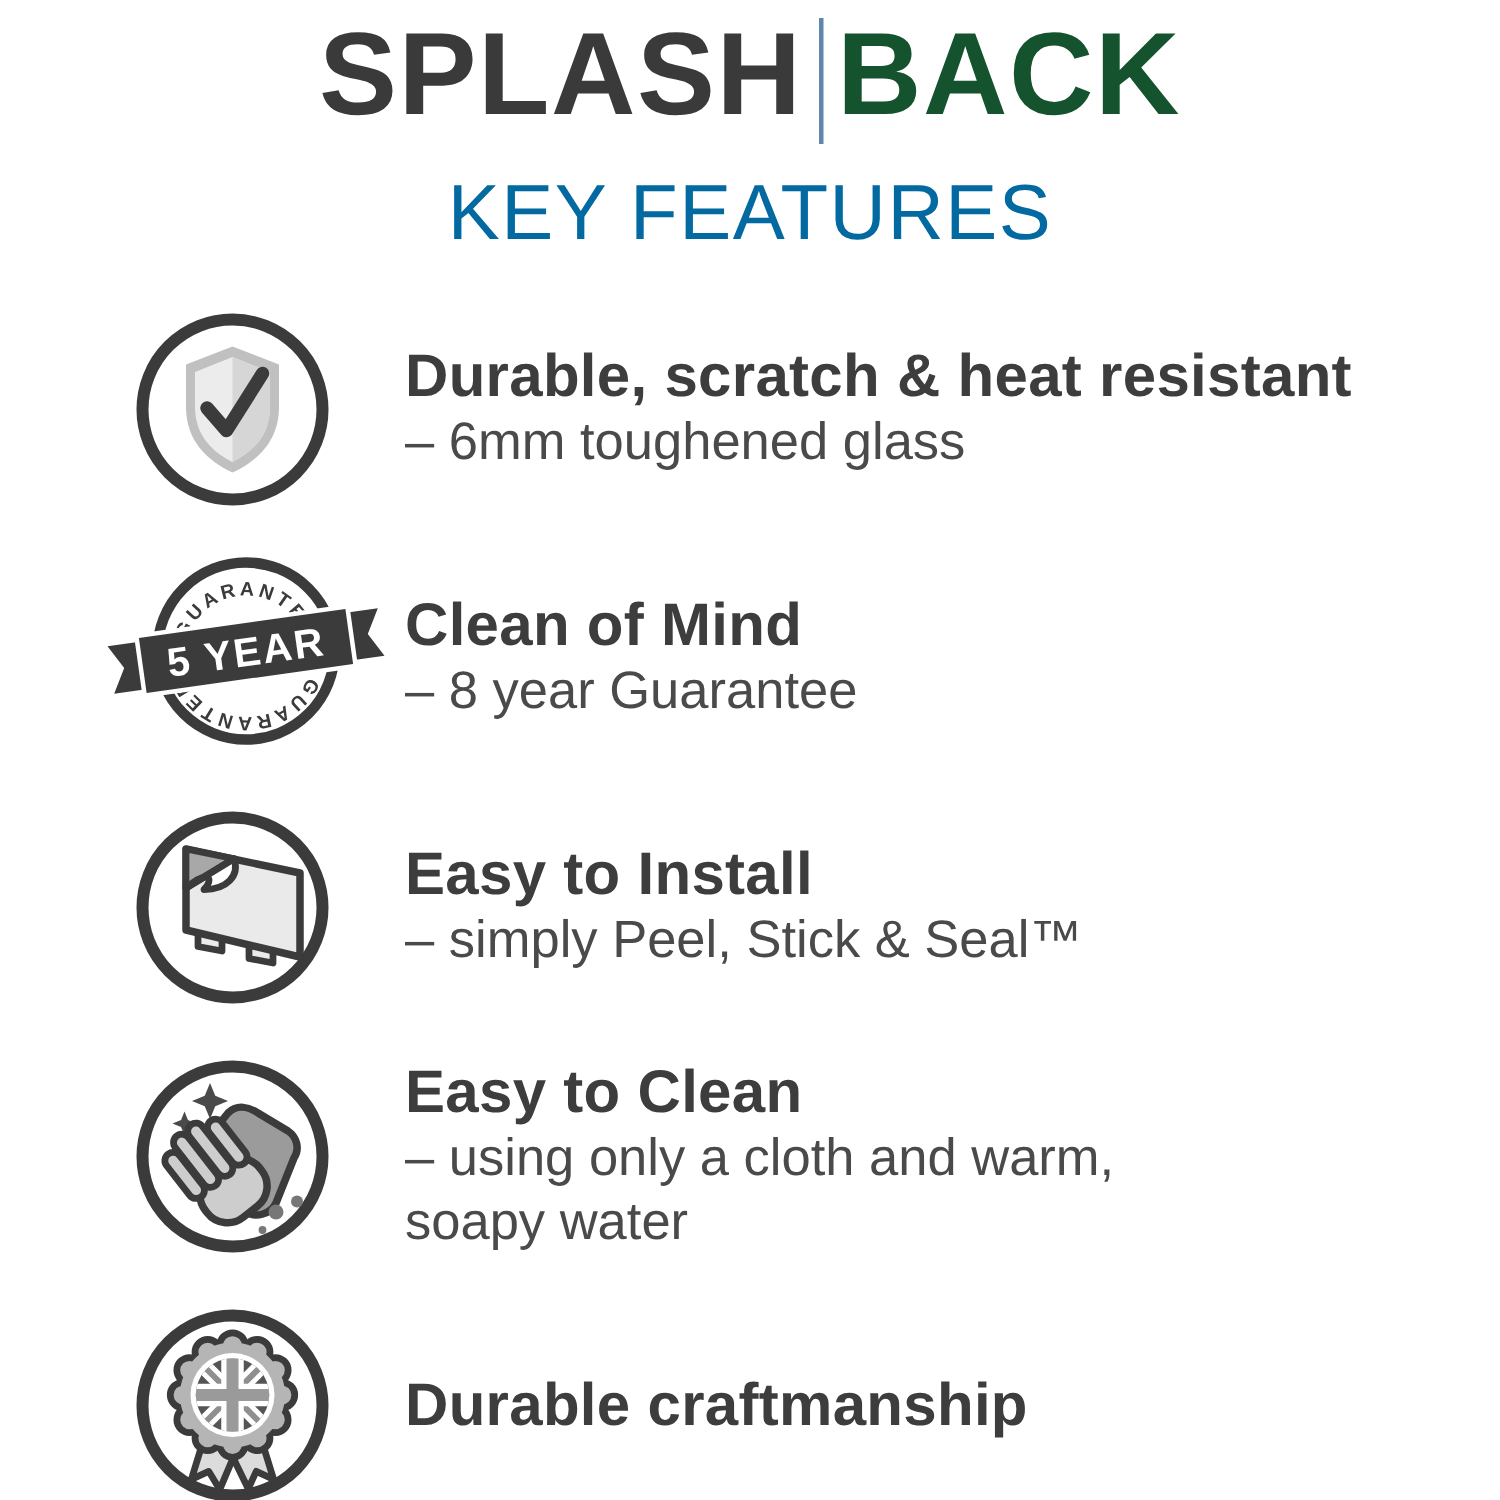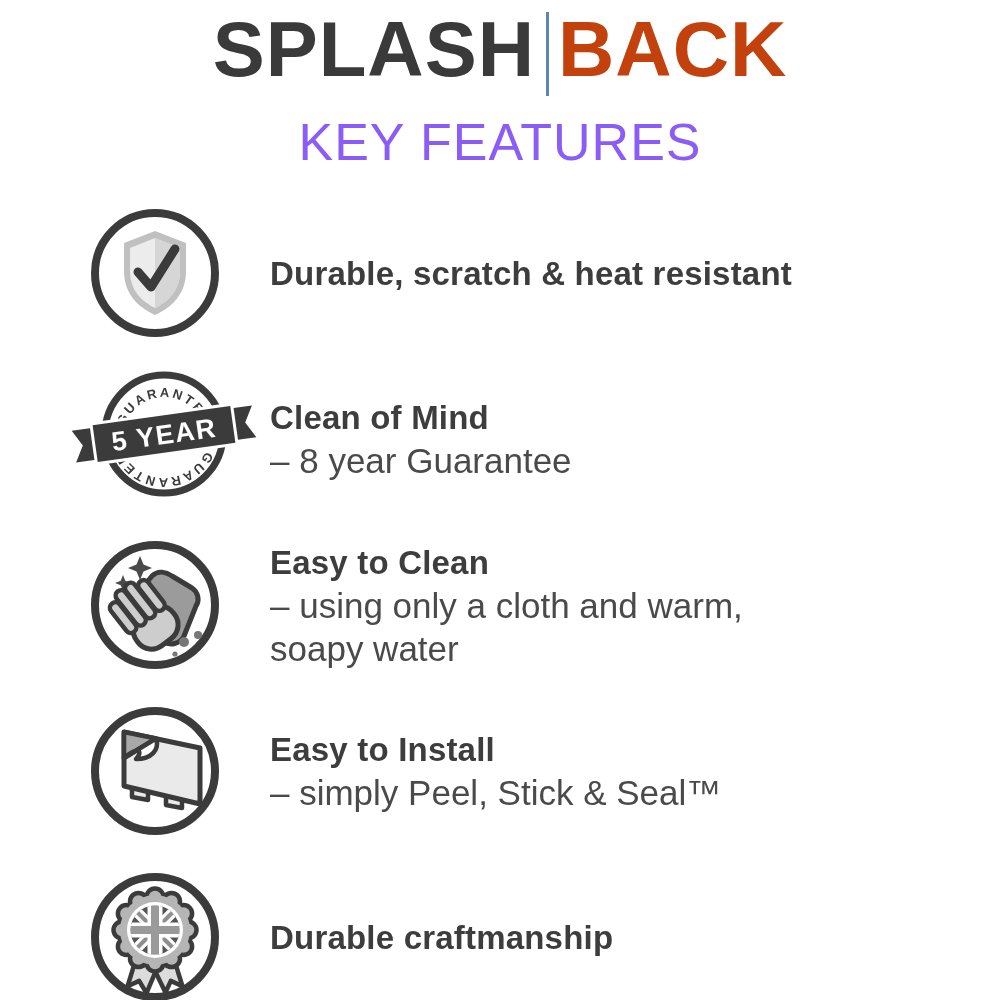--- a/index.html
+++ b/index.html
@@ -15,48 +15,48 @@
   }
   .brand-primary {
     font-size: 78px; font-weight: 700; color: #3a3a3a;
     letter-spacing: 1px; line-height: 1;
   }
   .brand-divider {
     width: 3px; height: 84px; background: #5f86ac;
     margin: 0 9px 0 11px; align-self: center;
   }
   .brand-secondary {
-    font-size: 78px; font-weight: 700; color: #c2410c;
+    font-size: 78px; font-weight: 700; color: #14532d;
     letter-spacing: 1px; line-height: 1;
   }
   .subtitle-row {
     display: flex; justify-content: center; align-items: baseline;
     margin-top: 14px; gap: 20px; white-space: nowrap;
   }
   .key-features {
-    font-size: 52px; font-weight: 400; color: #8b5cf6; letter-spacing: 1px;
+    font-size: 52px; font-weight: 400; color: #0369a1; letter-spacing: 1px;
   }
   .subtitle {
     font-size: 44px; font-weight: 400; color: #7f9ab5; letter-spacing: -1px;
   }
   .features {
     margin: 34px 0 0 88px;
   }
   .feature-row {
     display: flex; align-items: center;
     height: 134px; margin-bottom: 32px;
   }
   .icon-slot {
     width: 182px; flex: none; display: flex; align-items: center;
   }
   .icon-slot svg { display: block; }
   .badge-svg { margin-left: -19px; }
   .ftext { flex: 1; }
   .ftext h3 {
-    margin: 0; font-size: 33px; font-weight: 700; color: #3d3d3d;
+    margin: 0; font-size: 40px; font-weight: 700; color: #3d3d3d;
     line-height: 43px; letter-spacing: 0.2px;
   }
   .ftext p {
     margin: 0; font-size: 35px; font-weight: 400; color: #4a4a4a;
     line-height: 43px;
   }
   .arc-text { font-family: "Liberation Sans", sans-serif; font-weight: 700; fill: #3b3b3b; }
   .banner-text { font-family: "Liberation Sans", sans-serif; font-weight: 700; fill: #ffffff; }
 </style>
 </head>
@@ -79,20 +79,21 @@
       <svg width="134" height="134" viewBox="0 0 134 134">
         <circle cx="67" cy="67" r="60" fill="#ffffff" stroke="#3b3b3b" stroke-width="8"></circle>
         <path d="M67 25 L98 37 V65 C98 88 84 101 67 109 C50 101 36 88 36 65 V37 Z" fill="#c0c0c0"></path>
         <path d="M67 32 L92 42 V65 C92 84 81 95 67 102 C53 95 42 84 42 65 V42 Z" fill="#ececec"></path>
         <path d="M67 32 L92 42 V65 C92 84 81 95 67 102 Z" fill="#d6d6d6"></path>
         <path d="M50 66 L63 81 L87 43" fill="none" stroke="#3b3b3b" stroke-width="9" stroke-linecap="round" stroke-linejoin="round"></path>
       </svg>
     </div>
     <div class="ftext">
       <h3>Durable, scratch &amp; heat resistant</h3>
+      <p>– 6mm toughened glass</p>
     </div>
   </div>
 
   <div class="feature-row">
     <div class="icon-slot">
       <svg class="badge-svg" width="190" height="142" viewBox="0 0 190 142">
         <circle cx="95" cy="66" r="59" fill="#ffffff" stroke="#3b3b3b" stroke-width="7"></circle>
         <defs>
           <path id="arcTop" d="M 54 70 A 41 41 0 0 1 136 70" fill="none"></path>
           <path id="arcBottom" d="M 141 64 A 46 46 0 0 1 49 64" fill="none"></path>
@@ -114,56 +115,56 @@
     <div class="ftext">
       <h3>Clean of Mind</h3>
       <p>– 8 year Guarantee</p>
     </div>
   </div>
 
   <div class="feature-row">
     <div class="icon-slot">
       <svg width="134" height="134" viewBox="0 0 134 134">
         <circle cx="67" cy="67" r="60" fill="#ffffff" stroke="#3b3b3b" stroke-width="8"></circle>
+        <path d="M44 80 L60 83 L60 96 L44 93 Z" fill="#eaeaea" stroke="#3b3b3b" stroke-width="4.5" stroke-linejoin="round"></path>
+        <path d="M78 88 L94 91 L94 104 L78 101 Z" fill="#eaeaea" stroke="#3b3b3b" stroke-width="4.5" stroke-linejoin="round"></path>
+        <path d="M36 28 L112 44 L112 100 L36 82 Z" fill="#eaeaea" stroke="#3b3b3b" stroke-width="5" stroke-linejoin="round"></path>
+        <path d="M36 28 L68 34.5 L36 54 Z" fill="#a8a8a8" stroke="#3b3b3b" stroke-width="4.5" stroke-linejoin="round"></path>
+        <path d="M68 34.5 C72 46 63 55 48 55 C55 48 51 41 36 54 Z" fill="#ffffff" stroke="#3b3b3b" stroke-width="4.5" stroke-linejoin="round"></path>
+      </svg>
+    </div>
+    <div class="ftext">
+      <h3>Easy to Install</h3>
+      <p>– simply Peel, Stick &amp; Seal™</p>
+    </div>
+  </div>
+
+  <div class="feature-row">
+    <div class="icon-slot">
+      <svg width="134" height="134" viewBox="0 0 134 134">
+        <circle cx="67" cy="67" r="60" fill="#ffffff" stroke="#3b3b3b" stroke-width="8"></circle>
         <path d="M52 18 L55.5 26.5 L64 30 L55.5 33.5 L52 42 L48.5 33.5 L40 30 L48.5 26.5 Z" fill="#4a4a4a"></path>
         <path d="M35 37 L37.3 42.7 L43 45 L37.3 47.3 L35 53 L32.7 47.3 L27 45 L32.7 42.7 Z" fill="#4a4a4a"></path>
         <path d="M38 70 L64 38 C70 32 78 34 84 38 L104 50 C110 54 112 62 108 68 L96 98 C92 106 82 108 76 104 L44 86 C36 82 34 76 38 70 Z" fill="#9b9b9b" stroke="#3b3b3b" stroke-width="5" stroke-linejoin="round"></path>
         <g transform="rotate(-38 62 84)">
           <rect x="40" y="74" width="46" height="36" rx="17" fill="#cdcdcd" stroke="#3b3b3b" stroke-width="5"></rect>
           <rect x="38" y="46" width="11" height="36" rx="5.5" fill="#cdcdcd" stroke="#3b3b3b" stroke-width="4.5"></rect>
           <rect x="50" y="40" width="11" height="42" rx="5.5" fill="#cdcdcd" stroke="#3b3b3b" stroke-width="4.5"></rect>
           <rect x="62" y="40" width="11" height="42" rx="5.5" fill="#cdcdcd" stroke="#3b3b3b" stroke-width="4.5"></rect>
           <rect x="74" y="46" width="11" height="36" rx="5.5" fill="#cdcdcd" stroke="#3b3b3b" stroke-width="4.5"></rect>
         </g>
         <circle cx="96" cy="104" r="5" fill="#777777"></circle>
         <circle cx="110" cy="97" r="4" fill="#777777"></circle>
         <circle cx="87" cy="116" r="2.6" fill="#777777"></circle>
       </svg>
     </div>
     <div class="ftext">
       <h3>Easy to Clean</h3>
       <p>– using only a cloth and warm,</p>
       <p>soapy water</p>
-    </div>
-  </div>
-
-  <div class="feature-row">
-    <div class="icon-slot">
-      <svg width="134" height="134" viewBox="0 0 134 134">
-        <circle cx="67" cy="67" r="60" fill="#ffffff" stroke="#3b3b3b" stroke-width="8"></circle>
-        <path d="M44 80 L60 83 L60 96 L44 93 Z" fill="#eaeaea" stroke="#3b3b3b" stroke-width="4.5" stroke-linejoin="round"></path>
-        <path d="M78 88 L94 91 L94 104 L78 101 Z" fill="#eaeaea" stroke="#3b3b3b" stroke-width="4.5" stroke-linejoin="round"></path>
-        <path d="M36 28 L112 44 L112 100 L36 82 Z" fill="#eaeaea" stroke="#3b3b3b" stroke-width="5" stroke-linejoin="round"></path>
-        <path d="M36 28 L68 34.5 L36 54 Z" fill="#a8a8a8" stroke="#3b3b3b" stroke-width="4.5" stroke-linejoin="round"></path>
-        <path d="M68 34.5 C72 46 63 55 48 55 C55 48 51 41 36 54 Z" fill="#ffffff" stroke="#3b3b3b" stroke-width="4.5" stroke-linejoin="round"></path>
-      </svg>
-    </div>
-    <div class="ftext">
-      <h3>Easy to Install</h3>
-      <p>– simply Peel, Stick &amp; Seal™</p>
     </div>
   </div>
 
   <div class="feature-row">
     <div class="icon-slot">
       <svg width="134" height="134" viewBox="0 0 134 134">
         <circle cx="67" cy="67" r="60" fill="#ffffff" stroke="#3b3b3b" stroke-width="8"></circle>
         <path d="M46 84 L70 84 L64 122 L54 112 L44 120 Z" transform="rotate(14 57 100)" fill="#dcdcdc" stroke="#3b3b3b" stroke-width="4.5" stroke-linejoin="round"></path>
         <path d="M64 84 L88 84 L90 120 L80 112 L72 122 Z" transform="rotate(-14 77 100)" fill="#dcdcdc" stroke="#3b3b3b" stroke-width="4.5" stroke-linejoin="round"></path>
         <g>

